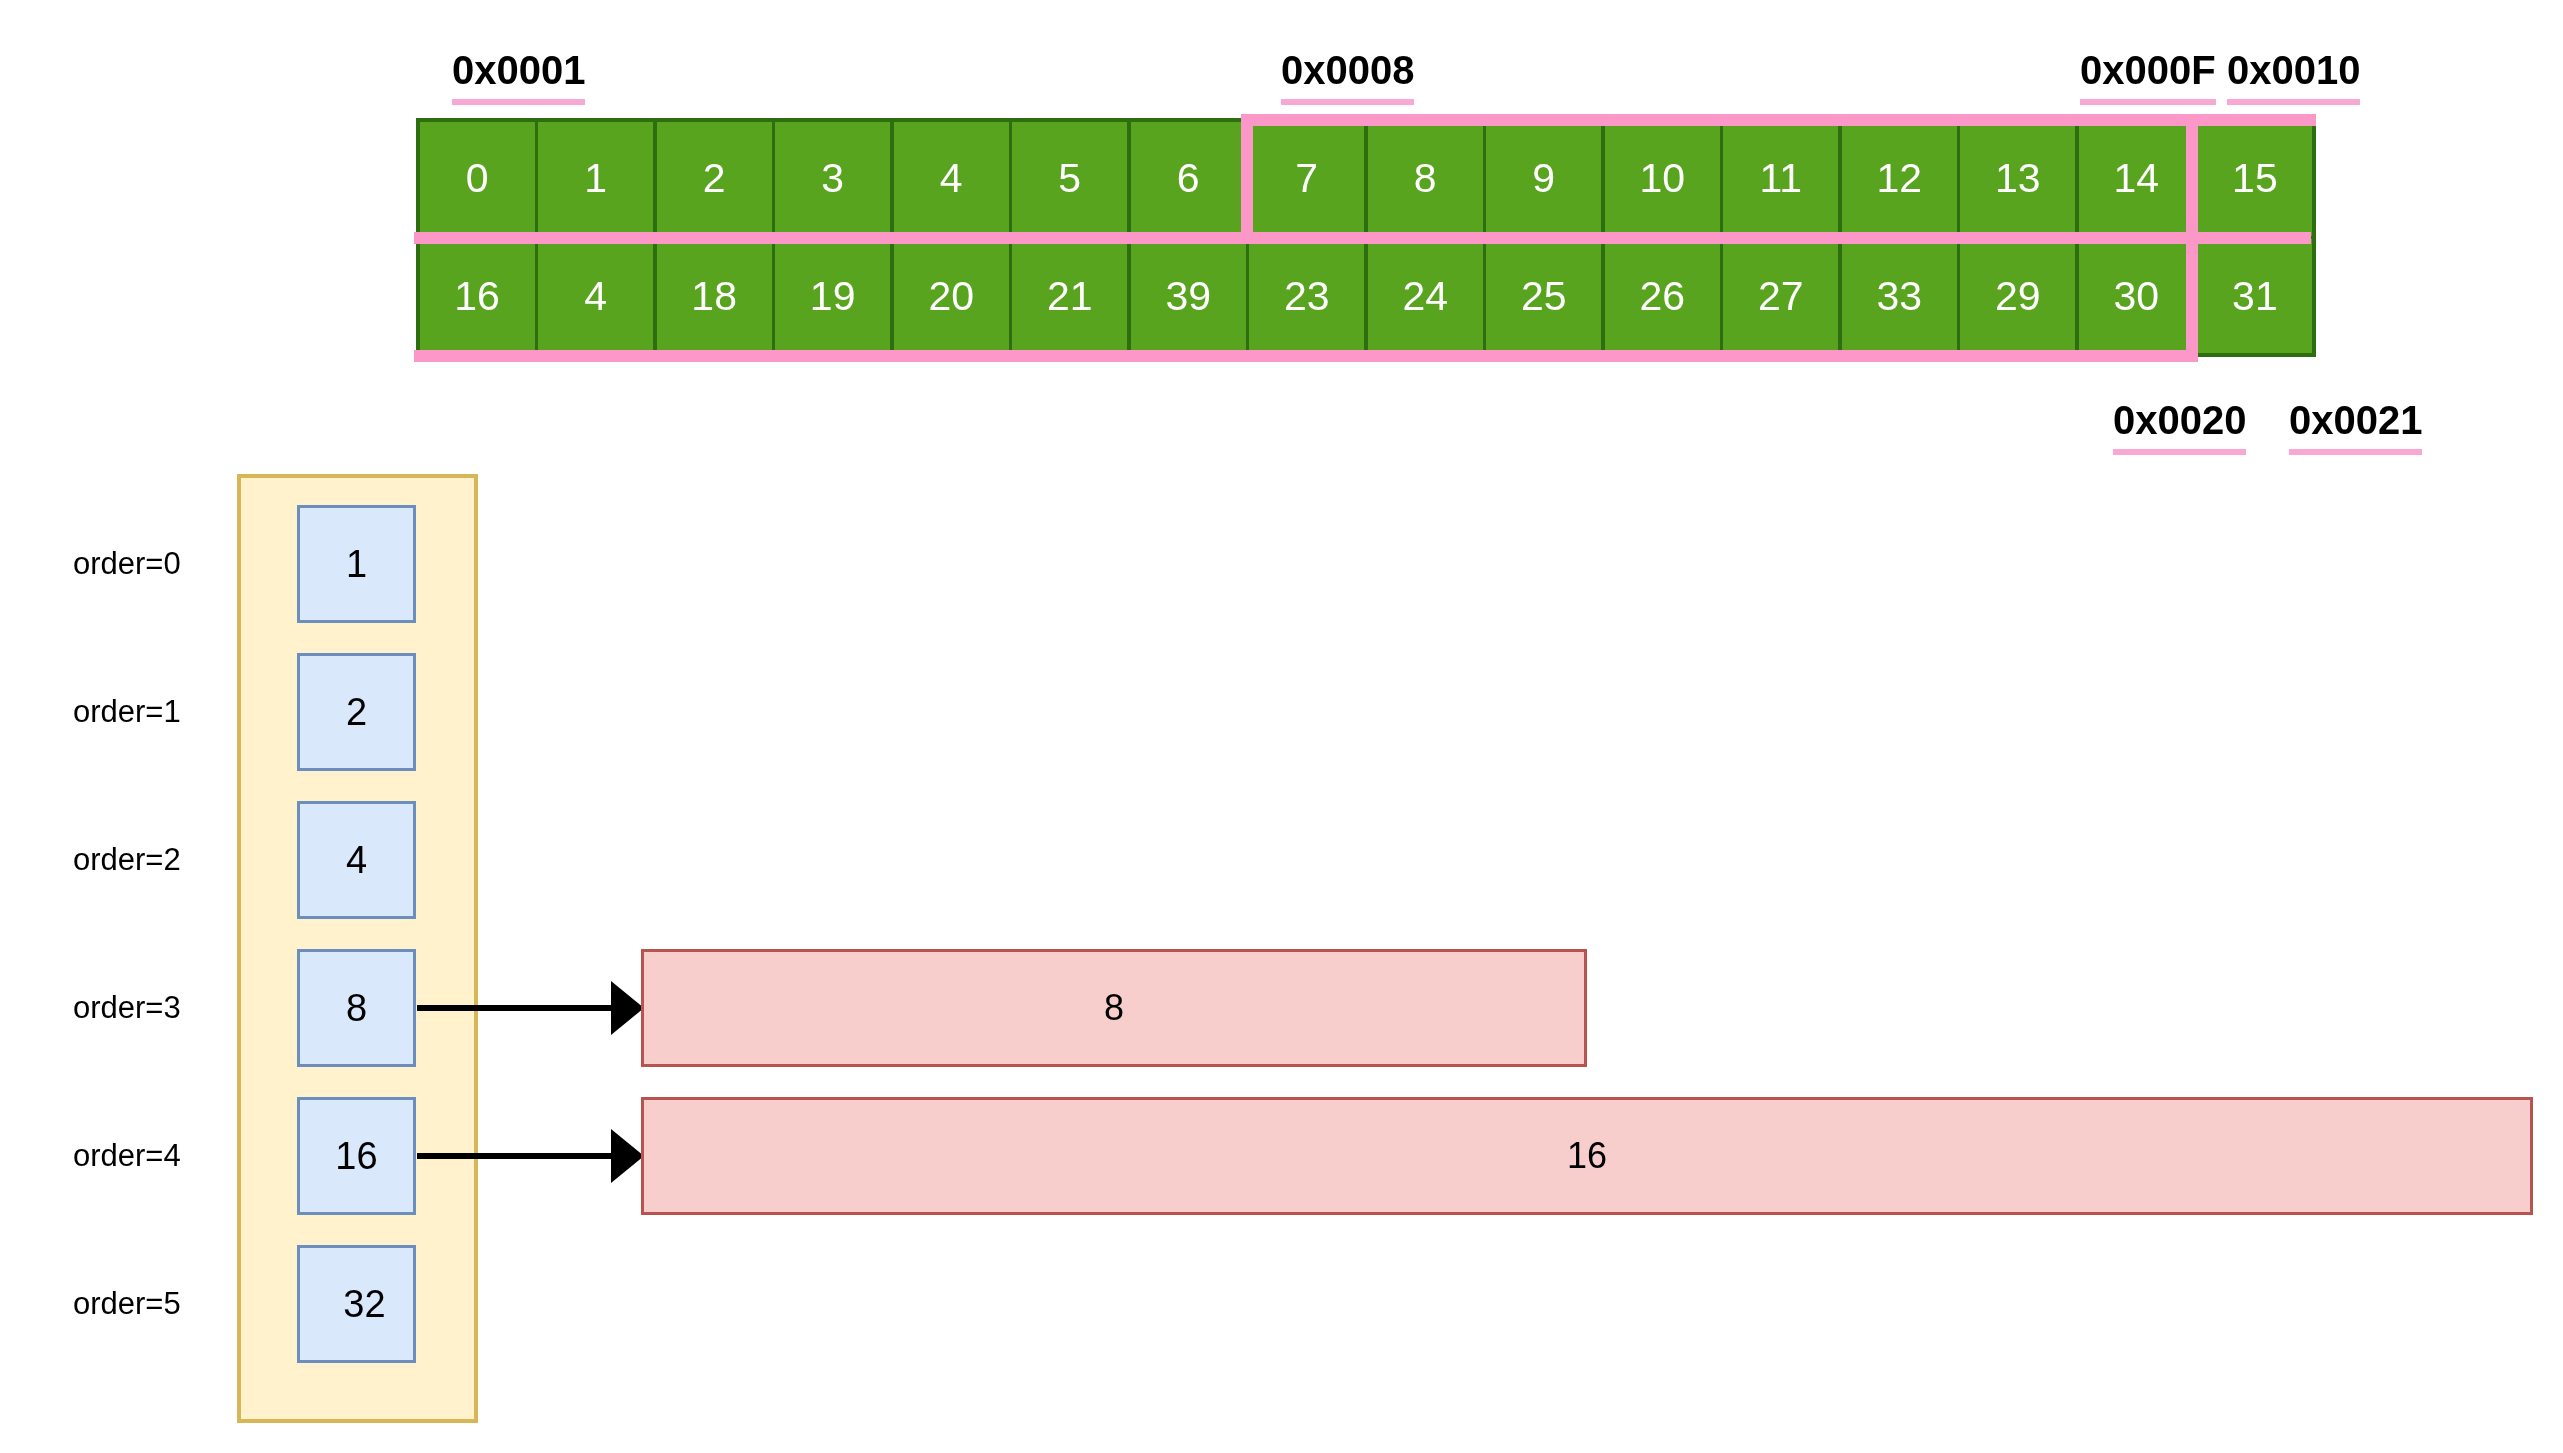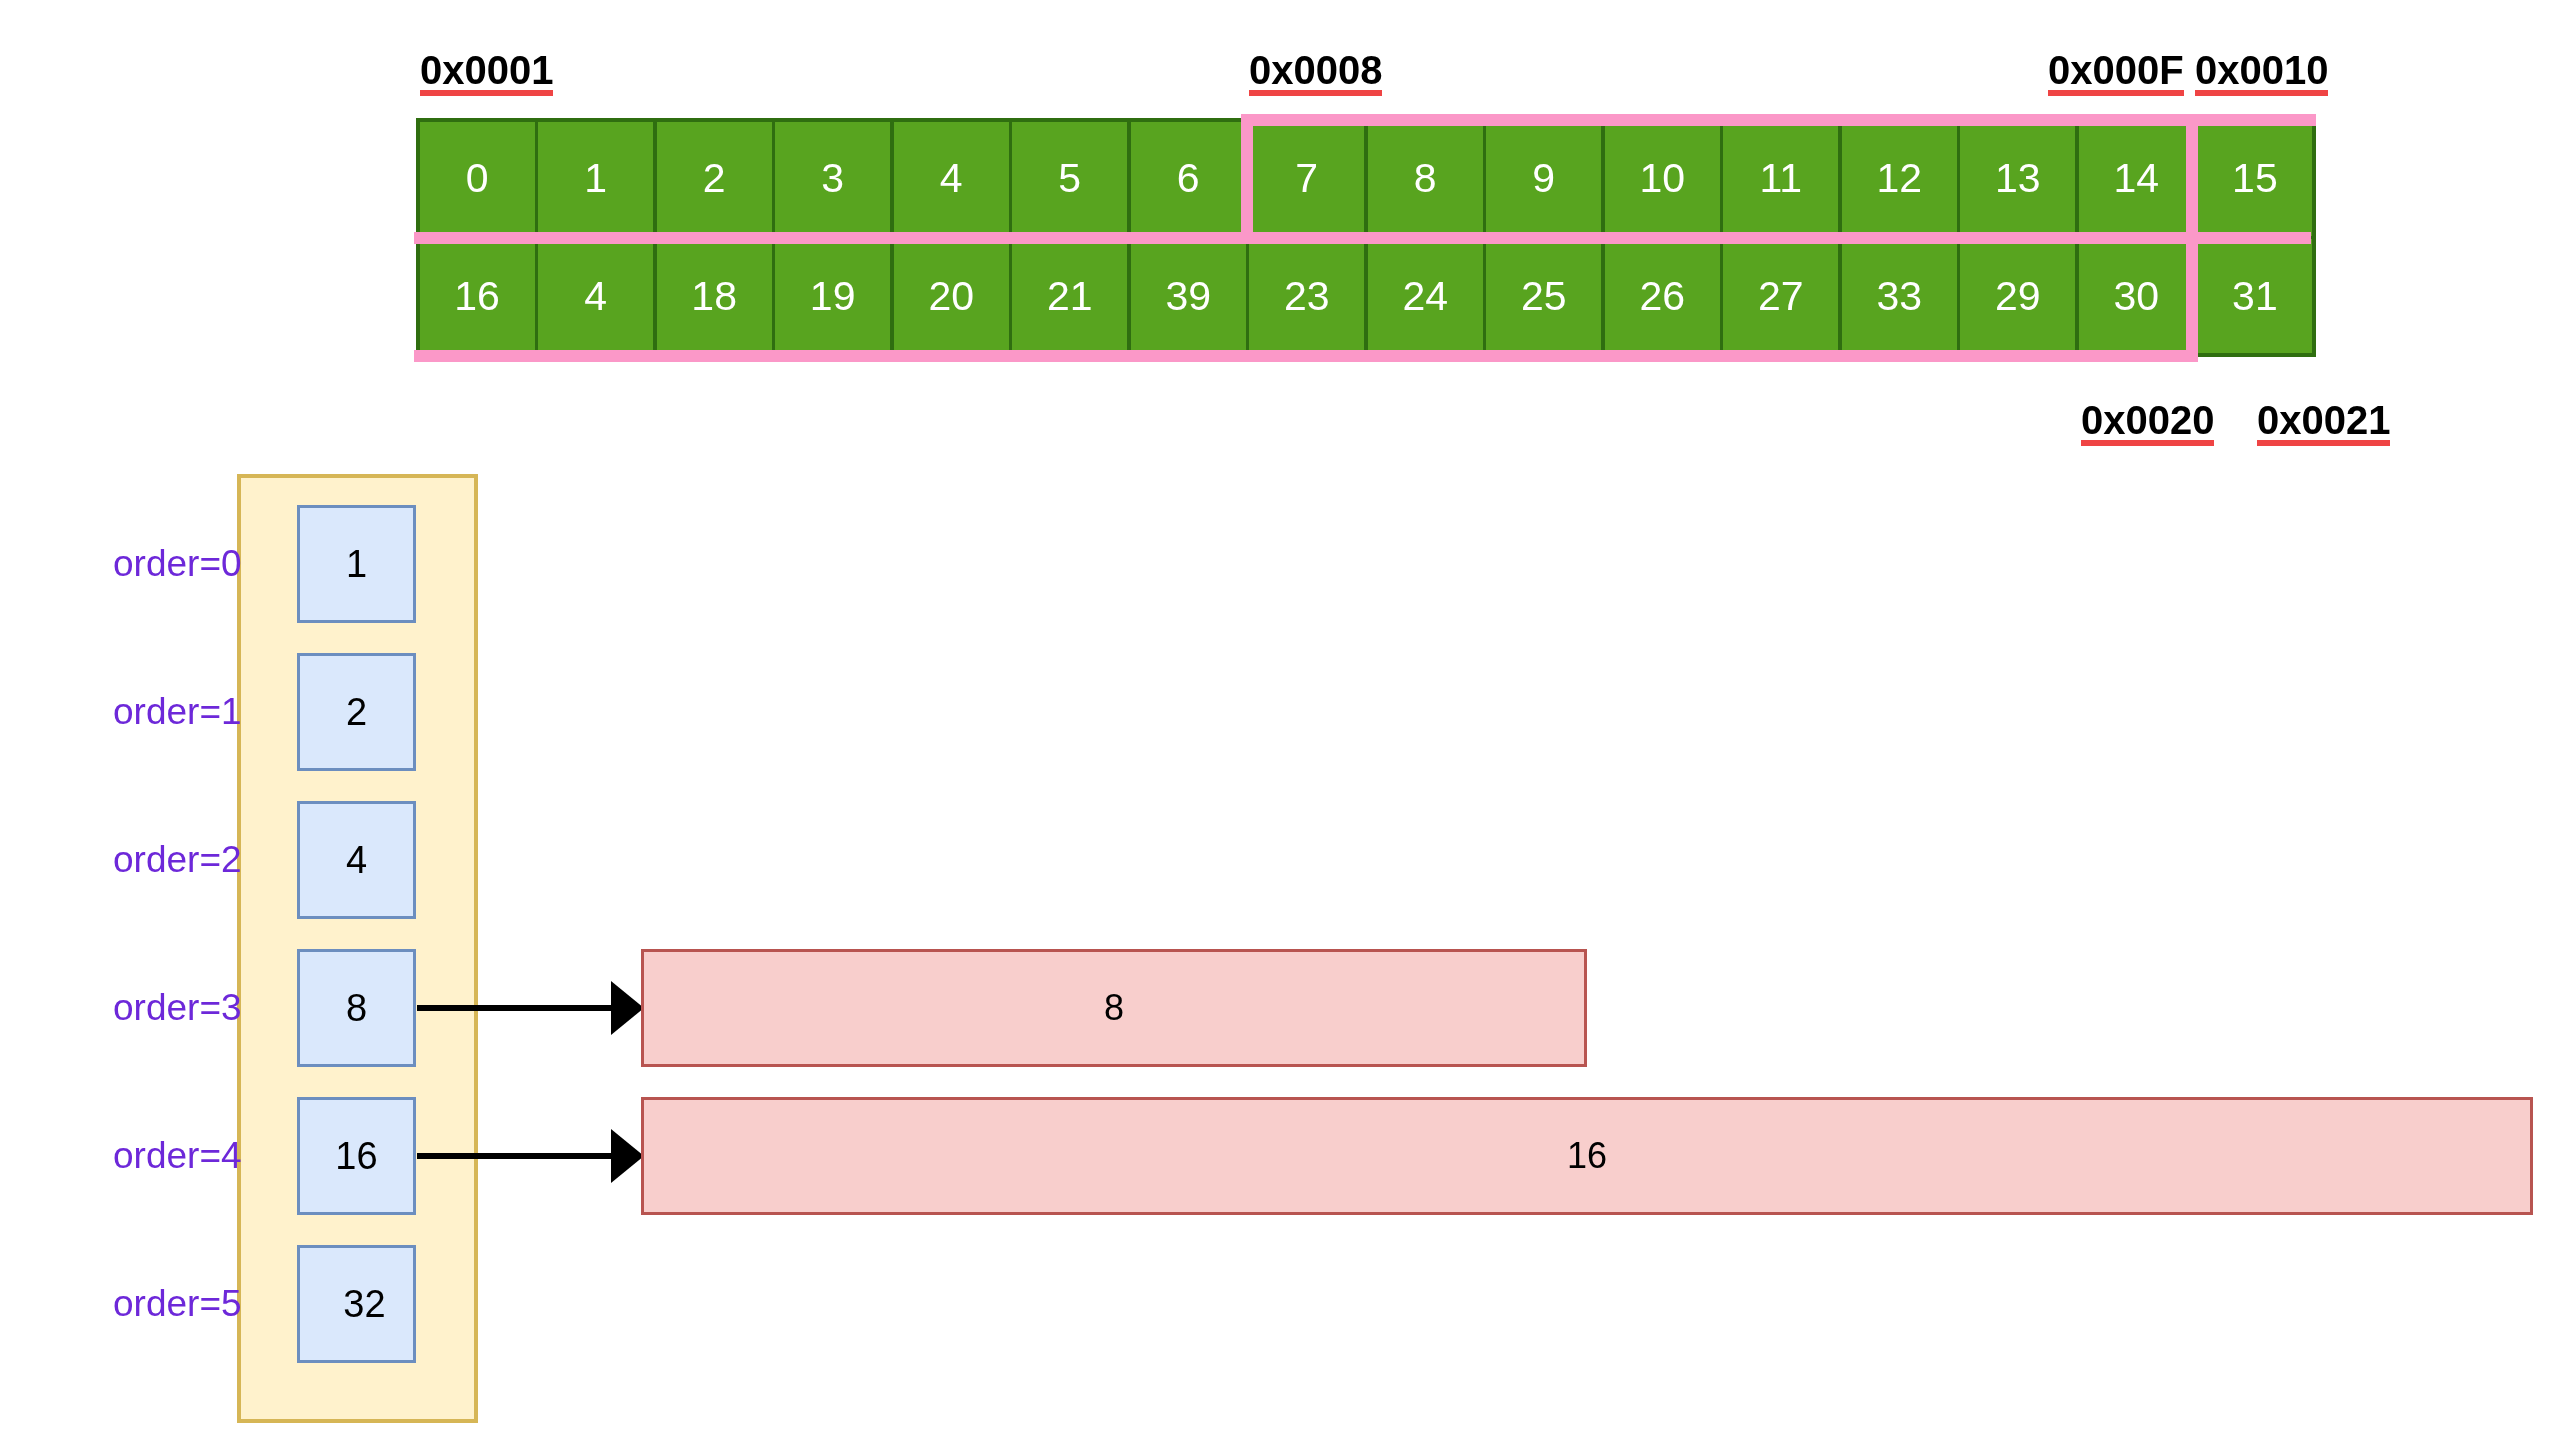--- a/index.html
+++ b/index.html
@@ -16,29 +16,29 @@
   
   .hl{position:absolute;background:var(--pink);}
   .hl-top{left:1241px;top:114px;width:1075px;height:12px;}
   .hl-mid{left:414px;top:232px;width:1897px;height:12px;}
   .hl-bottom{left:414px;top:350px;width:1783px;height:12px;}
   .hl-v-left{left:1241px;top:114px;width:12px;height:130px;}
   .hl-v-right{left:2186px;top:114px;width:12px;height:248px;}
 
   
   .addr{position:absolute;font-size:40px;font-weight:bold;color:#000;line-height:1;
-    border-bottom:6px solid #ef4444;padding-bottom:0;white-space:nowrap;}
+    border-bottom:6px solid #f9a8d4;padding-bottom:9px;white-space:nowrap;margin-left:32px;}
   .addr-top{top:50px;}
   .addr-bottom{top:400px;}
 
   
   .free-area{position:absolute;left:237px;top:474px;width:241px;height:949px;
     background:var(--yellow-fill);border:4.4px solid var(--yellow-border);box-sizing:border-box;}
-  .order-label{position:absolute;left:73px;width:163px;height:118px;font-size:37px;color:#6d28d9;
-    display:flex;align-items:center;white-space:nowrap;margin-left:40px;}
+  .order-label{position:absolute;left:73px;width:163px;height:118px;font-size:31px;color:#000000;
+    display:flex;align-items:center;white-space:nowrap;}
   .free-box{position:absolute;left:297px;width:119px;height:118px;background:var(--blue-fill);
     border:3.7px solid var(--blue-border);box-sizing:border-box;font-size:38px;color:#000;
     display:flex;align-items:center;justify-content:center;}
 
   
   .arrow-line{position:absolute;left:417px;width:196px;height:6px;background:#000;}
   .arrow-head{position:absolute;left:611px;width:0;height:0;
     border-left:33px solid #000;border-top:27px solid transparent;border-bottom:27px solid transparent;}
 
   

